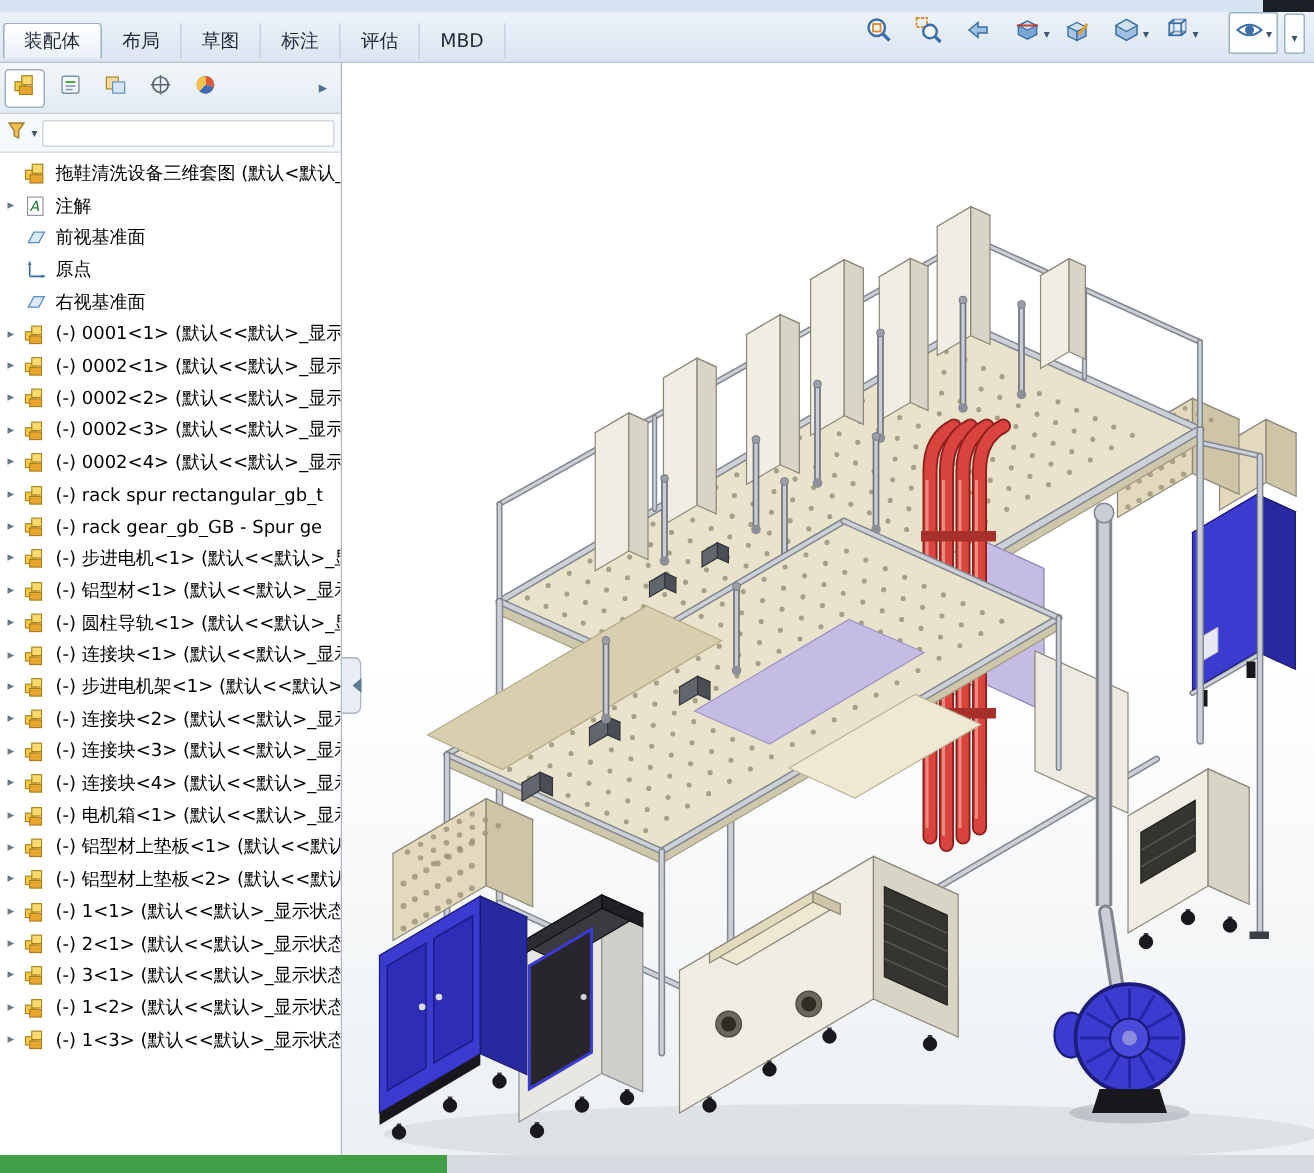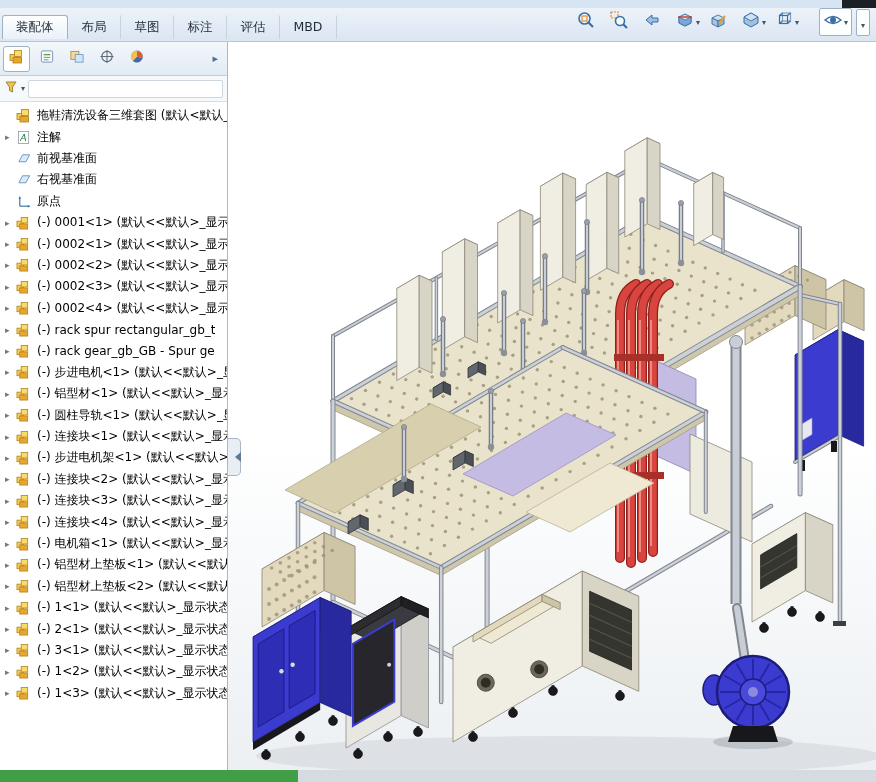--- a/index.html
+++ b/index.html
@@ -254,37 +254,37 @@
               </svg>
             </span>
             <span class="tlabel">前视基准面</span>
           </div>
 
 
           <div class="tree-row">
             <span class="arrow">▸</span>
             <span class="ticon">
               <svg width="16" height="15" viewBox="0 0 16 16">
-                <polygon points="2.5,11.5 6.5,4 14,4 10,11.5" fill="#d3e6f7" fill-opacity="0.85" stroke="#5a8cc0" stroke-width="0.9"></polygon>
-              </svg>
-            </span>
-            <span class="tlabel">右视基准面</span>
-          </div>
-
-          <div class="tree-row">
-            <span class="arrow">▸</span>
-            <span class="ticon">
-              <svg width="16" height="15" viewBox="0 0 16 16">
                 <line x1="3.5" y1="13" x2="3.5" y2="4" stroke="#3a6ea5" stroke-width="1.2"></line>
                 <line x1="3.5" y1="13" x2="13" y2="13" stroke="#3a6ea5" stroke-width="1.2"></line>
                 <polygon points="3.5,2 2.2,5 4.8,5" fill="#3a6ea5"></polygon>
                 <polygon points="15,13 12,11.7 12,14.3" fill="#3a6ea5"></polygon>
               </svg>
             </span>
             <span class="tlabel">原点</span>
+          </div>
+
+          <div class="tree-row">
+            <span class="arrow">▸</span>
+            <span class="ticon">
+              <svg width="16" height="15" viewBox="0 0 16 16">
+                <polygon points="2.5,11.5 6.5,4 14,4 10,11.5" fill="#d3e6f7" fill-opacity="0.85" stroke="#5a8cc0" stroke-width="0.9"></polygon>
+              </svg>
+            </span>
+            <span class="tlabel">右视基准面</span>
           </div>
 
           <div class="tree-row">
             <span class="arrow show">▸</span>
             <span class="ticon">
               <svg width="15" height="14" viewBox="0 0 16 15">
                 <rect x="1" y="5.5" width="7" height="6" fill="#f6ca4a" stroke="#a8821e" stroke-width="0.8"></rect>
                 <rect x="5.5" y="1.5" width="7" height="6" fill="#fbd96b" stroke="#a8821e" stroke-width="0.8"></rect>
                 <rect x="4" y="8.5" width="8.5" height="5.5" fill="#eaa52f" stroke="#a8821e" stroke-width="0.8"></rect>
               </svg>

